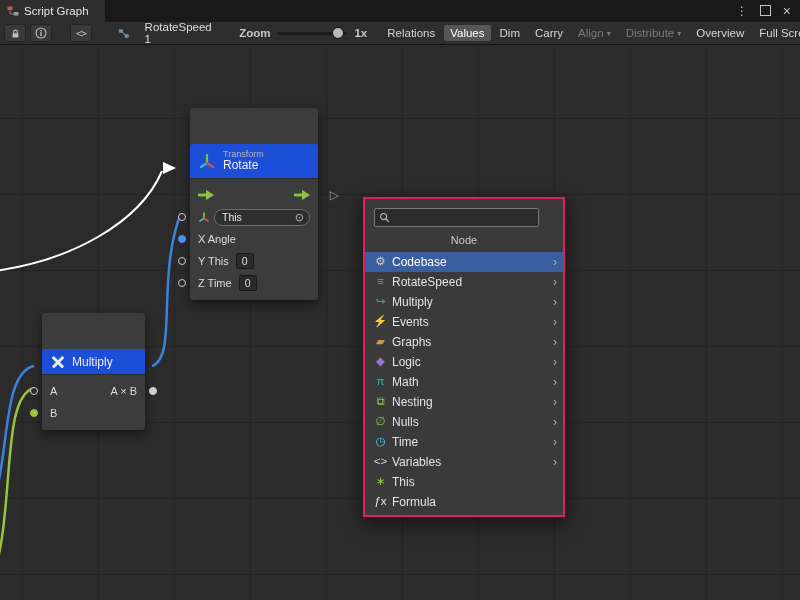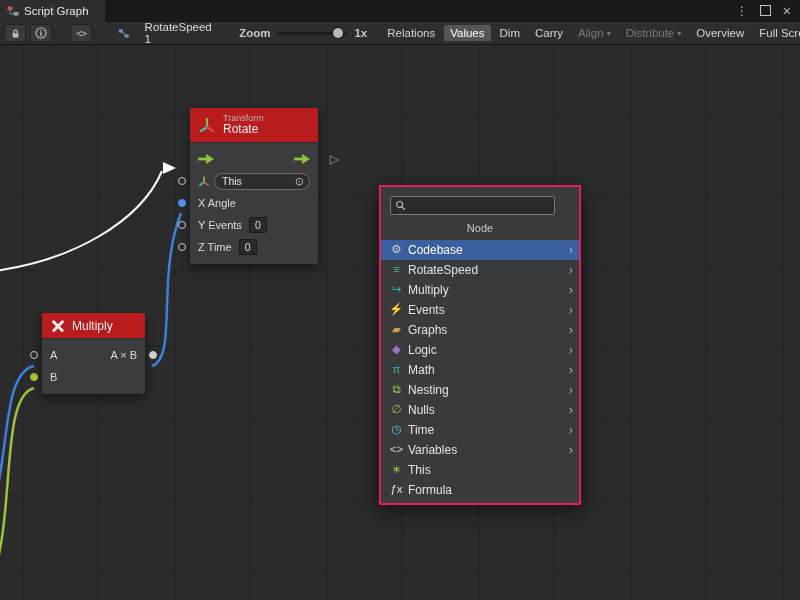--- a/index.html
+++ b/index.html
@@ -37,22 +37,22 @@
   
   .canvas{position:absolute;top:45px;left:0;width:800px;height:555px;background:#2b2b2b;
     background-image:
       linear-gradient(to right, rgba(0,0,0,0.17) 1px, transparent 1px),
       linear-gradient(to bottom, rgba(0,0,0,0.17) 1px, transparent 1px);
     background-size:76px 76px;background-position:22px -3px;}
   .wires{position:absolute;inset:0;pointer-events:none;}
   
   .node{position:absolute;background:#3c3c3c;border-radius:3px;
         box-shadow:0 4px 10px rgba(0,0,0,0.5);}
-  .node-header{background:#b91c1c;border-bottom:1px solid #2d2d2d;border-radius:3px 3px 0 0;
-               display:flex;align-items:center;gap:7px;padding:5px 8px;}
+  .node-header{background:#1d4ed8;border-bottom:1px solid #2d2d2d;border-radius:3px 3px 0 0;
+               display:flex;align-items:center;gap:7px;padding:5px 8px;margin-top:36px;}
   .nh-text{display:flex;flex-direction:column;line-height:1.15;}
   .nh-super{font-size:9px;color:#b5b5b5;}
   .nh-title{font-size:12px;color:#ececec;}
   .node-body{padding:5px 0 6px;}
   .nrow{position:relative;height:22px;display:flex;align-items:center;padding:0 8px;
         font-size:11px;color:#dcdcdc;}
   .port{position:absolute;width:8px;height:8px;border-radius:50%;left:-12px;top:50%;
         transform:translateY(-50%);border:1.5px solid #c9c9c9;background:#2b2b2b;box-sizing:border-box;}
   .port.right{left:auto;right:-12px;}
   .port.blue{background:#4f8ff0;border-color:#4f8ff0;}
@@ -69,22 +69,22 @@
           color:#dedede;font-size:10.5px;display:flex;align-items:center;justify-content:center;
           padding:0 2px;margin-left:7px;}
   .spacer{flex:1;}
   
   .xicon{position:relative;width:15px;height:15px;}
   .xicon::before,.xicon::after{content:"";position:absolute;left:50%;top:50%;width:15px;height:2.6px;
         background:#ededed;border-radius:1px;}
   .xicon::before{transform:translate(-50%,-50%) rotate(45deg);}
   .xicon::after{transform:translate(-50%,-50%) rotate(-45deg);}
   
-  .ffinder{position:absolute;left:363px;top:140px;width:202px;height:320px;background:#3a3a3a;
-           border:2px solid #e0205c;box-sizing:border-box;box-shadow:0 6px 18px rgba(0,0,0,0.55);margin-left:16px;}
+  .ffinder{position:absolute;left:363px;top:152px;width:202px;height:320px;background:#3a3a3a;
+           border:2px solid #e0205c;box-sizing:border-box;box-shadow:0 6px 18px rgba(0,0,0,0.55);}
   .ff-search{display:flex;align-items:center;gap:4px;height:17px;margin:9px 24px 0 9px;
              background:#2b2b2b;border:1px solid #7a7a7a;border-radius:2px;padding:0 4px;}
   .ff-search input{flex:1;background:transparent;border:none;outline:none;color:#e6e6e6;
                    font-size:11px;font-family:"Liberation Sans",sans-serif;min-width:0;}
   .ff-head{text-align:center;font-size:11px;color:#c9c9c9;margin:7px 0 6px;}
   .ff-item{height:20px;display:flex;align-items:center;padding:0 6px 0 7px;font-size:12px;
            color:#e3e3e3;position:relative;}
   .ff-item.selected{background:#3a5f9e;color:#ffffff;}
   .ff-icon{width:17px;display:inline-block;text-align:center;font-size:11.5px;margin-right:3px;
            line-height:1;}
@@ -205,21 +205,21 @@
           <span>This</span>
           <span class="target">⊙</span>
         </span>
       </div>
       <div class="nrow">
         <span class="port blue"></span>
         <span>X Angle</span>
       </div>
       <div class="nrow">
         <span class="port"></span>
-        <span>Y Events</span>
+        <span>Y This</span>
         <span class="vfield">0</span>
       </div>
       <div class="nrow">
         <span class="port"></span>
         <span>Z Time</span>
         <span class="vfield">0</span>
       </div>
     </div>
   </div>
 

